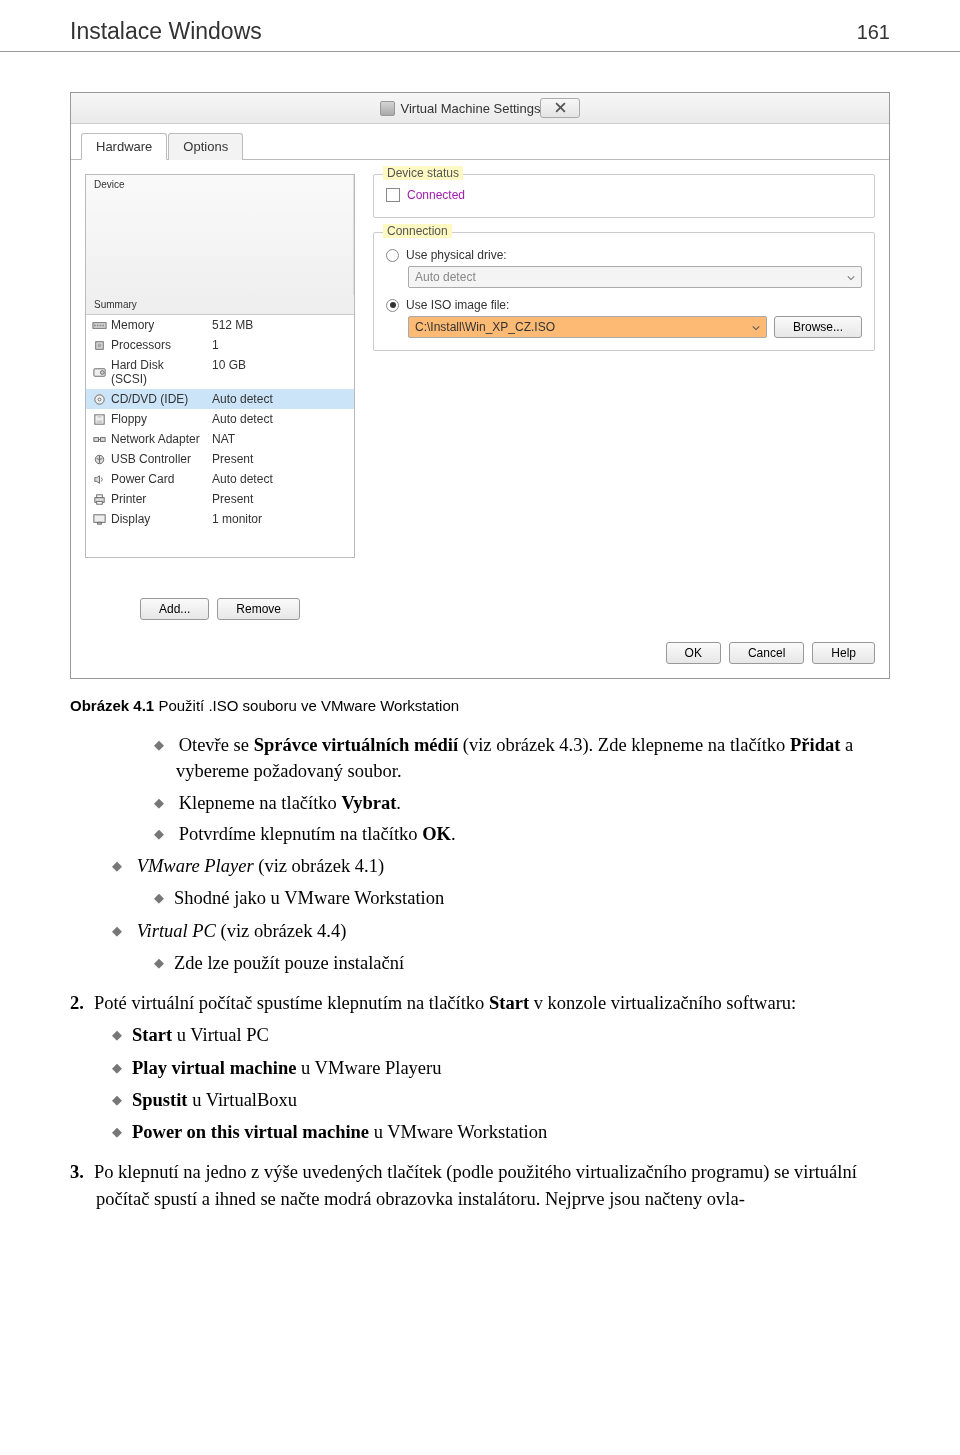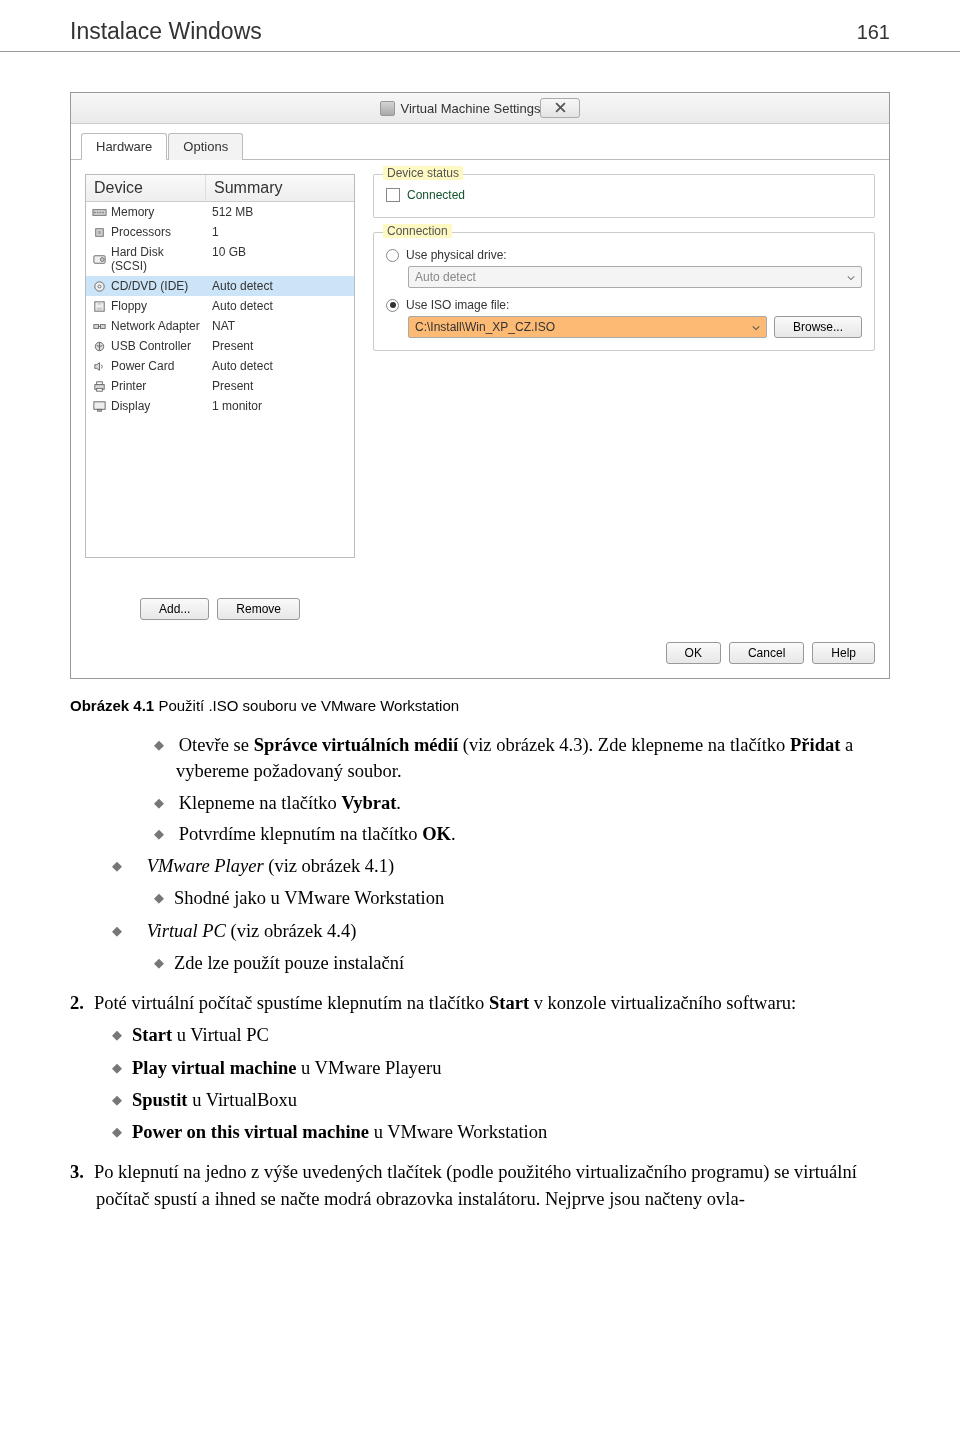--- a/index.html
+++ b/index.html
@@ -87,21 +87,22 @@
   }
   .device-table {
     border: 1px solid #bbb;
     flex: 1;
     background: #fff;
   }
   .dt-head {
     display: flex;
     background: linear-gradient(#fafafa, #eee);
     border-bottom: 1px solid #ccc;
-    font-size: 16px;
+    font-size: 10px;
+    flex-direction: column;
   }
   .dt-head .col1 { flex: 0 0 120px; padding: 4px 8px; border-right: 1px solid #ddd; }
   .dt-head .col2 { flex: 1; padding: 4px 8px; }
   .dt-row {
     display: flex;
     font-size: 12px;
     padding: 1px 0;
   }
   .dt-row.selected {
     background: #cce4f7;
@@ -217,21 +218,21 @@
   .body-text {
     font-size: 18.5px;
     line-height: 1.42;
   }
   .lvl1 { margin: 6px 0 6px 64px; text-indent: -22px; }
   .lvl1::before { content: "◆"; color: #777; font-size: 13px; padding-right: 10px; position: relative; top: -2px; }
   .lvl2 { margin: 5px 0 5px 106px; text-indent: -22px; }
   .lvl2::before { content: "◆"; color: #777; font-size: 13px; padding-right: 10px; position: relative; top: -2px; }
   .numitem { margin: 14px 0 6px 26px; text-indent: -26px; font-size: 18.5px; line-height: 1.42; }
   .numitem .num { font-weight: bold; padding-right: 10px; }
-  em.it { font-style: italic; margin-left: 10px; }
+  em.it { font-style: italic; }
   strong.b { font-weight: bold; }
 </style>
 </head>
 <body>
 
 <div class="page-header">
   <span class="page-header-title">Instalace Windows</span>
   <span class="page-number">161</span>
 </div>
 
@@ -397,21 +398,21 @@
           <button class="win-btn">Add...</button>
           <button class="win-btn">Remove</button>
         </div>
       </div>
 
       <div class="right-panel">
         <div class="fieldset">
           <span class="legend">Device status</span>
           <div class="check-row">
             <span class="chk"></span>
-            <span style="color:#14532d">Connected</span>
+            <span style="color:#a21caf">Connected</span>
           </div>
         </div>
 
         <div class="fieldset">
           <span class="legend">Connection</span>
           <div class="radio-row">
             <span class="radio"></span>
             <span>Use physical drive:</span>
           </div>
           <div style="margin-left:22px">

